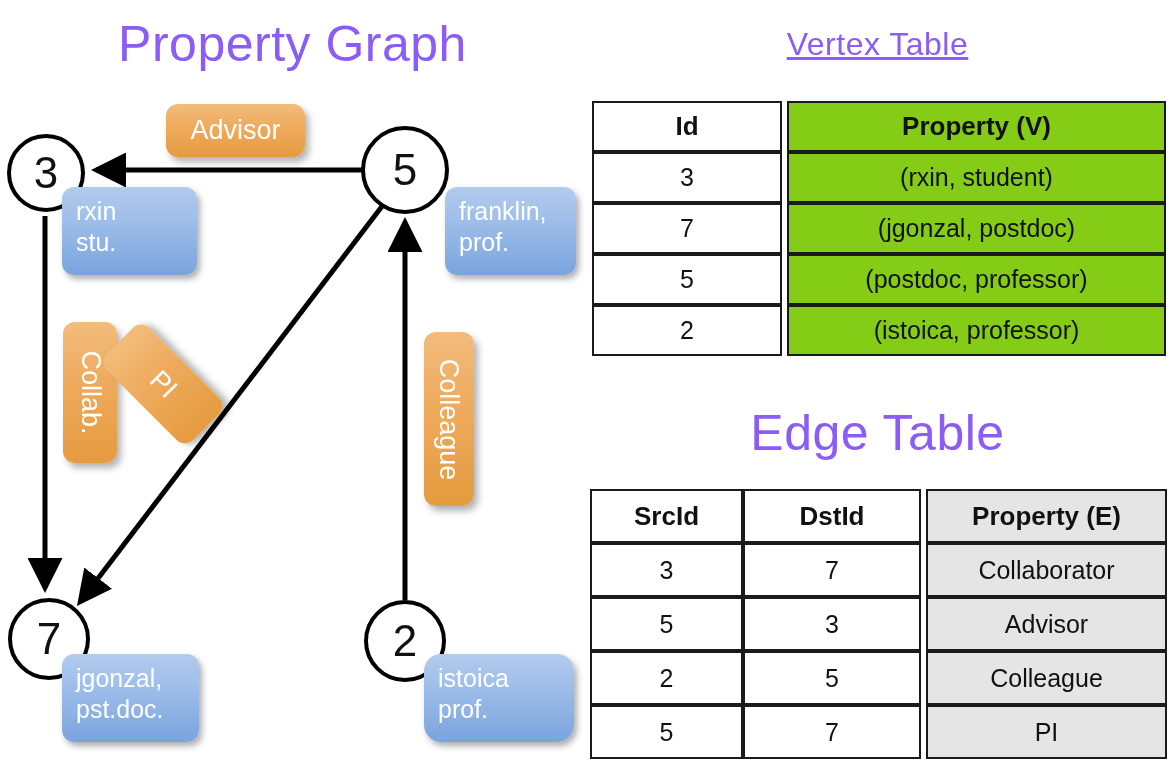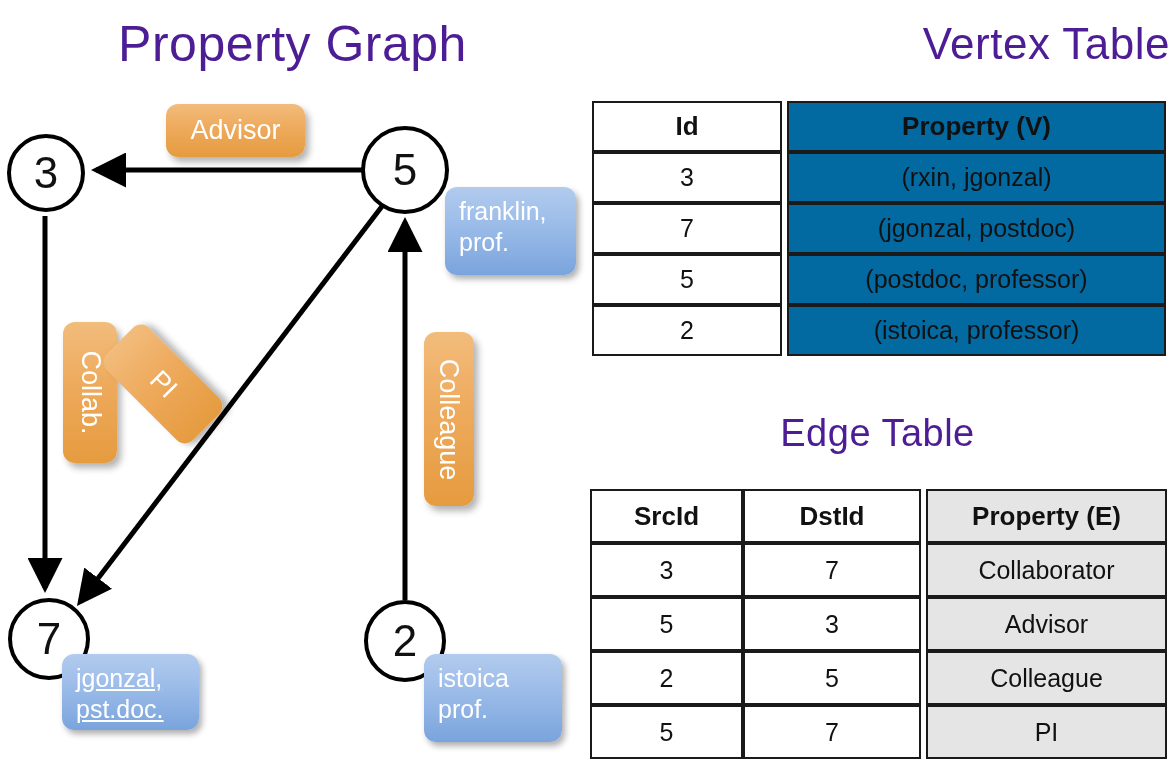--- a/index.html
+++ b/index.html
@@ -14,40 +14,41 @@
     overflow: hidden;
     font-family: "Liberation Sans", sans-serif;
     color: #000;
   }
 
   
   .section-title {
     position: absolute;
     font-family: "Liberation Sans", sans-serif;
     font-weight: 300;
-    color: #4c1d95;
+    color: #8b5cf6;
     white-space: nowrap;
     letter-spacing: 0.5px;
   }
   #title-property-graph {
     left: 0; top: 14px; width: 585px;
     text-align: center;
     font-size: 50px;
     line-height: 60px;
   }
   #title-vertex-table {
     left: 585px; top: 14px; width: 585px;
-    text-align: right;
-    font-size: 44px;
+    text-align: center;
+    font-size: 32px;
     line-height: 60px;
+    text-decoration: underline;
   }
   #title-edge-table {
     left: 585px; top: 403px; width: 585px;
     text-align: center;
-    font-size: 38px;
+    font-size: 50px;
     line-height: 60px;
   }
 
   
   #graph-panel {
     position: absolute;
     left: 0; top: 0;
     width: 585px; height: 760px;
   }
   #graph-edges {
@@ -138,21 +139,21 @@
   }
   .tbl th {
     font-weight: bold;
     font-size: 26px;
   }
   .tbl .gap-col {
     border: none;
     width: 5px;
     padding: 0;
   }
-  .tbl .blue { background: #0369a1; }
+  .tbl .blue { background: #84cc16; }
   .tbl .orange { background: #e5e5e5; }
 
   #vertex-table { left: 592px; top: 101px; width: 574px; }
   #vertex-table col.c-id   { width: 190px; }
   #vertex-table col.c-gap  { width: 5px; }
   #vertex-table col.c-prop { width: 379px; }
   #vertex-table td, #vertex-table th { height: 47px; }
 
   #edge-table { left: 590px; top: 489px; width: 577px; }
   #edge-table col.c-src  { width: 153px; }
@@ -194,32 +195,36 @@
   <div class="node-circle" style="left:361px; top:126px; width:88px;  height:88px;">
     <span>5</span>
   </div>
   <div class="node-circle" style="left:8px;   top:598px; width:82px;  height:82px;">
     <span>7</span>
   </div>
   <div class="node-circle" style="left:364px; top:600px; width:82px;  height:82px;">
     <span>2</span>
   </div>
 
+  <div class="prop-box" style="left:62px; top:187px; width:135px; height:88px;">
+    <span class="pl">rxin</span>
+    <span class="pl">stu.</span>
+  </div>
 
   <div class="prop-box" style="left:424px; top:187px; width:131px; height:88px;margin-left:21px;">
     <span class="pl">franklin,</span>
     <span class="pl">prof.</span>
   </div>
 
-  <div class="prop-box" style="left:62px; top:654px; width:137px; height:76px;text-decoration:underline;">
+  <div class="prop-box" style="left:62px; top:654px; width:137px; height:88px;">
     <span class="pl">jgonzal,</span>
     <span class="pl">pst.doc.</span>
   </div>
 
-  <div class="prop-box" style="left:424px; top:654px; width:138px; height:88px;">
+  <div class="prop-box" style="left:424px; top:654px; width:150px; height:88px;border-radius:17px;">
     <span class="pl">istoica</span>
     <span class="pl">prof.</span>
   </div>
 
   <div class="edge-label" id="label-advisor">
     <span>Advisor</span>
   </div>
 
   <div class="edge-label vertical" id="label-collab">
     <span>Collab.</span>
@@ -244,21 +249,21 @@
     <tr>
       <th>Id</th>
       <td class="gap-col"></td>
       <th class="blue">Property (V)</th>
     </tr>
   </thead>
   <tbody>
     <tr>
       <td>3</td>
       <td class="gap-col"></td>
-      <td class="blue">(rxin, jgonzal)</td>
+      <td class="blue">(rxin, student)</td>
     </tr>
     <tr>
       <td>7</td>
       <td class="gap-col"></td>
       <td class="blue">(jgonzal, postdoc)</td>
     </tr>
     <tr>
       <td>5</td>
       <td class="gap-col"></td>
       <td class="blue">(postdoc, professor)</td>

